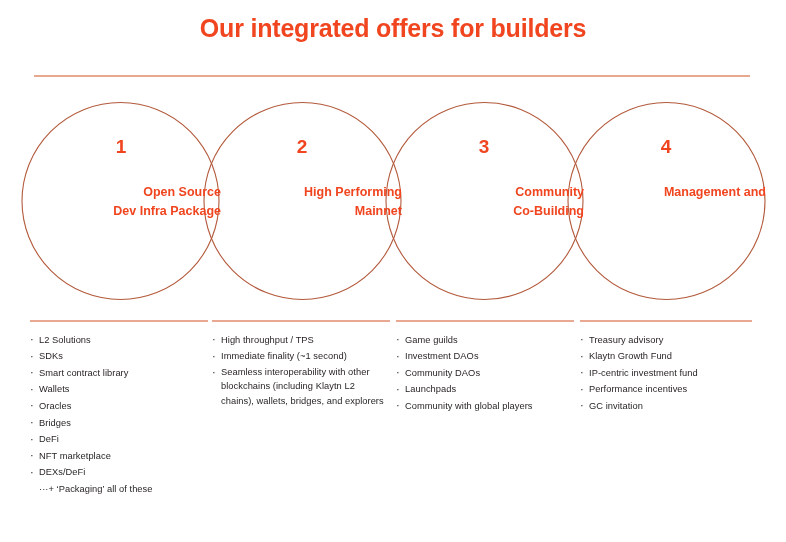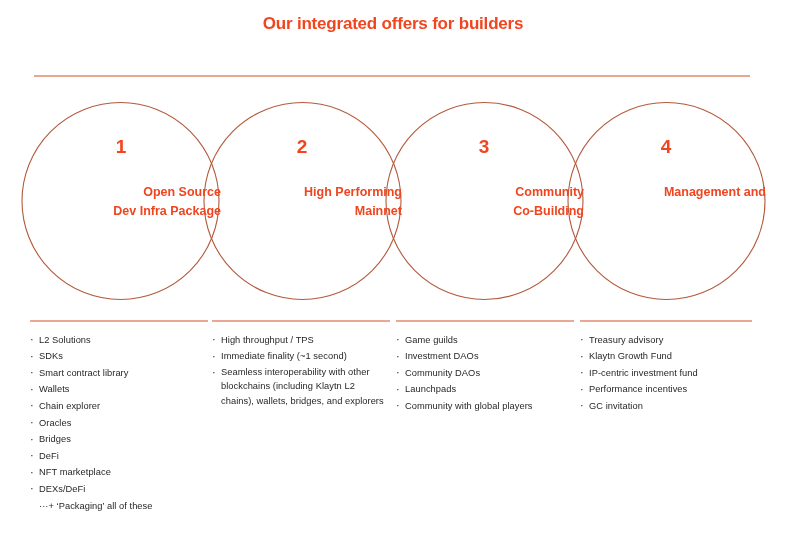--- a/index.html
+++ b/index.html
@@ -22,21 +22,21 @@
     height: 542px;
   }
 
   
   .title {
     position: absolute;
     left: 0;
     top: 14px;
     width: 786px;
     text-align: center;
-    font-size: 17px;
+    font-size: 25px;
     font-weight: bold;
     letter-spacing: -0.2px;
     color: #F0451F;
     white-space: nowrap;
   }
 
   
   .top-rule {
     position: absolute;
     left: 34px;
@@ -198,21 +198,20 @@
 
   <div class="columns">
 
     <div class="col col1">
       <div class="col-rule"></div>
       <ul class="bullets">
           <li>L2 Solutions</li>
           <li>SDKs</li>
           <li>Smart contract library</li>
           <li>Wallets</li>
-          <li>Chain explorer</li>
           <li>Oracles</li>
           <li>Bridges</li>
           <li>DeFi</li>
           <li>NFT marketplace</li>
           <li>DEXs/DeFi</li>
           <li class=" nodot">···+ ‘Packaging’ all of these</li>
         </ul>
     </div>
 
     <div class="col col2">

